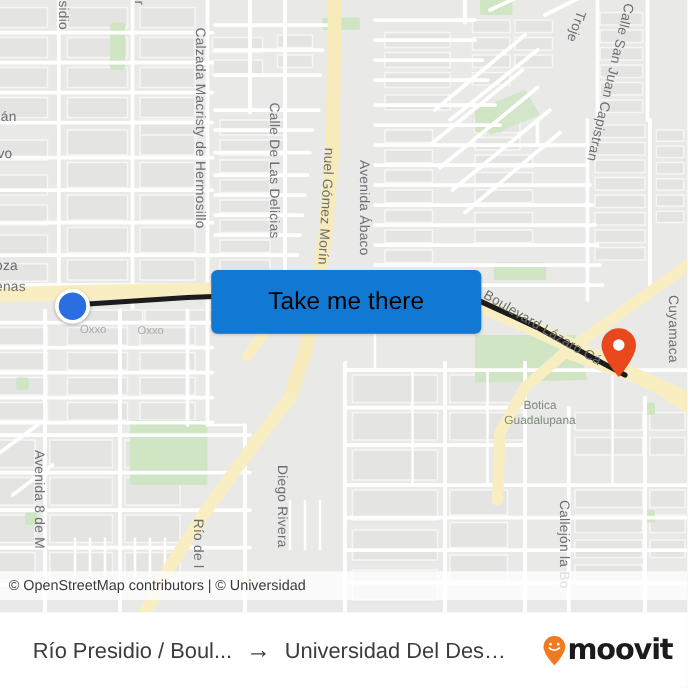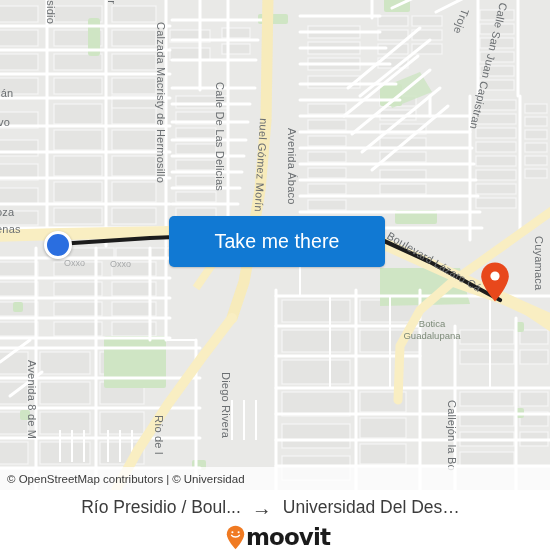--- a/index.html
+++ b/index.html
@@ -62,21 +62,21 @@
   
   #take-me-there {
     position: absolute;
     left: 169px;
     top: 216px;
     width: 216px;
     height: 51px;
     background: #1179d3;
     border: none;
     border-radius: 5px;
-    color: #ffffff;
+    color: #000000;
     font-family: "Liberation Sans", sans-serif;
     font-size: 19.5px;
     letter-spacing: 0.1px;
     cursor: pointer;
     box-shadow: 0 1px 2px rgba(0,0,0,0.18);
     padding: 0;
     display: flex;
     align-items: center;
     justify-content: center;
   }
@@ -99,21 +99,21 @@
     left: 479px;
     top: 261px;
     width: 32px;
     height: 42px;
   }
 
   
   #attribution {
     position: absolute;
     left: 0;
-    bottom: 0;
+    bottom: 10px;
     width: 550px;
     height: 23px;
     display: flex;
     align-items: center;
     background: rgba(255,255,255,0.78);
     font-family: "Liberation Sans", sans-serif;
     font-size: 11.5px;
     color: #3a3a3a;
     padding-left: 7px;
     box-sizing: border-box;
@@ -127,21 +127,20 @@
     left: 0;
     top: 490px;
     width: 550px;
     height: 60px;
     background: #ffffff;
     display: flex;
     align-items: center;
     justify-content: center;
     box-sizing: border-box;
     padding: 0 12px;
-    flex-direction: column;
   }
   #trip-summary {
     display: flex;
     align-items: center;
     flex: 1 1 auto;
     min-width: 0;
     justify-content: center;
     gap: 11px;
   }
   .endpoint {

